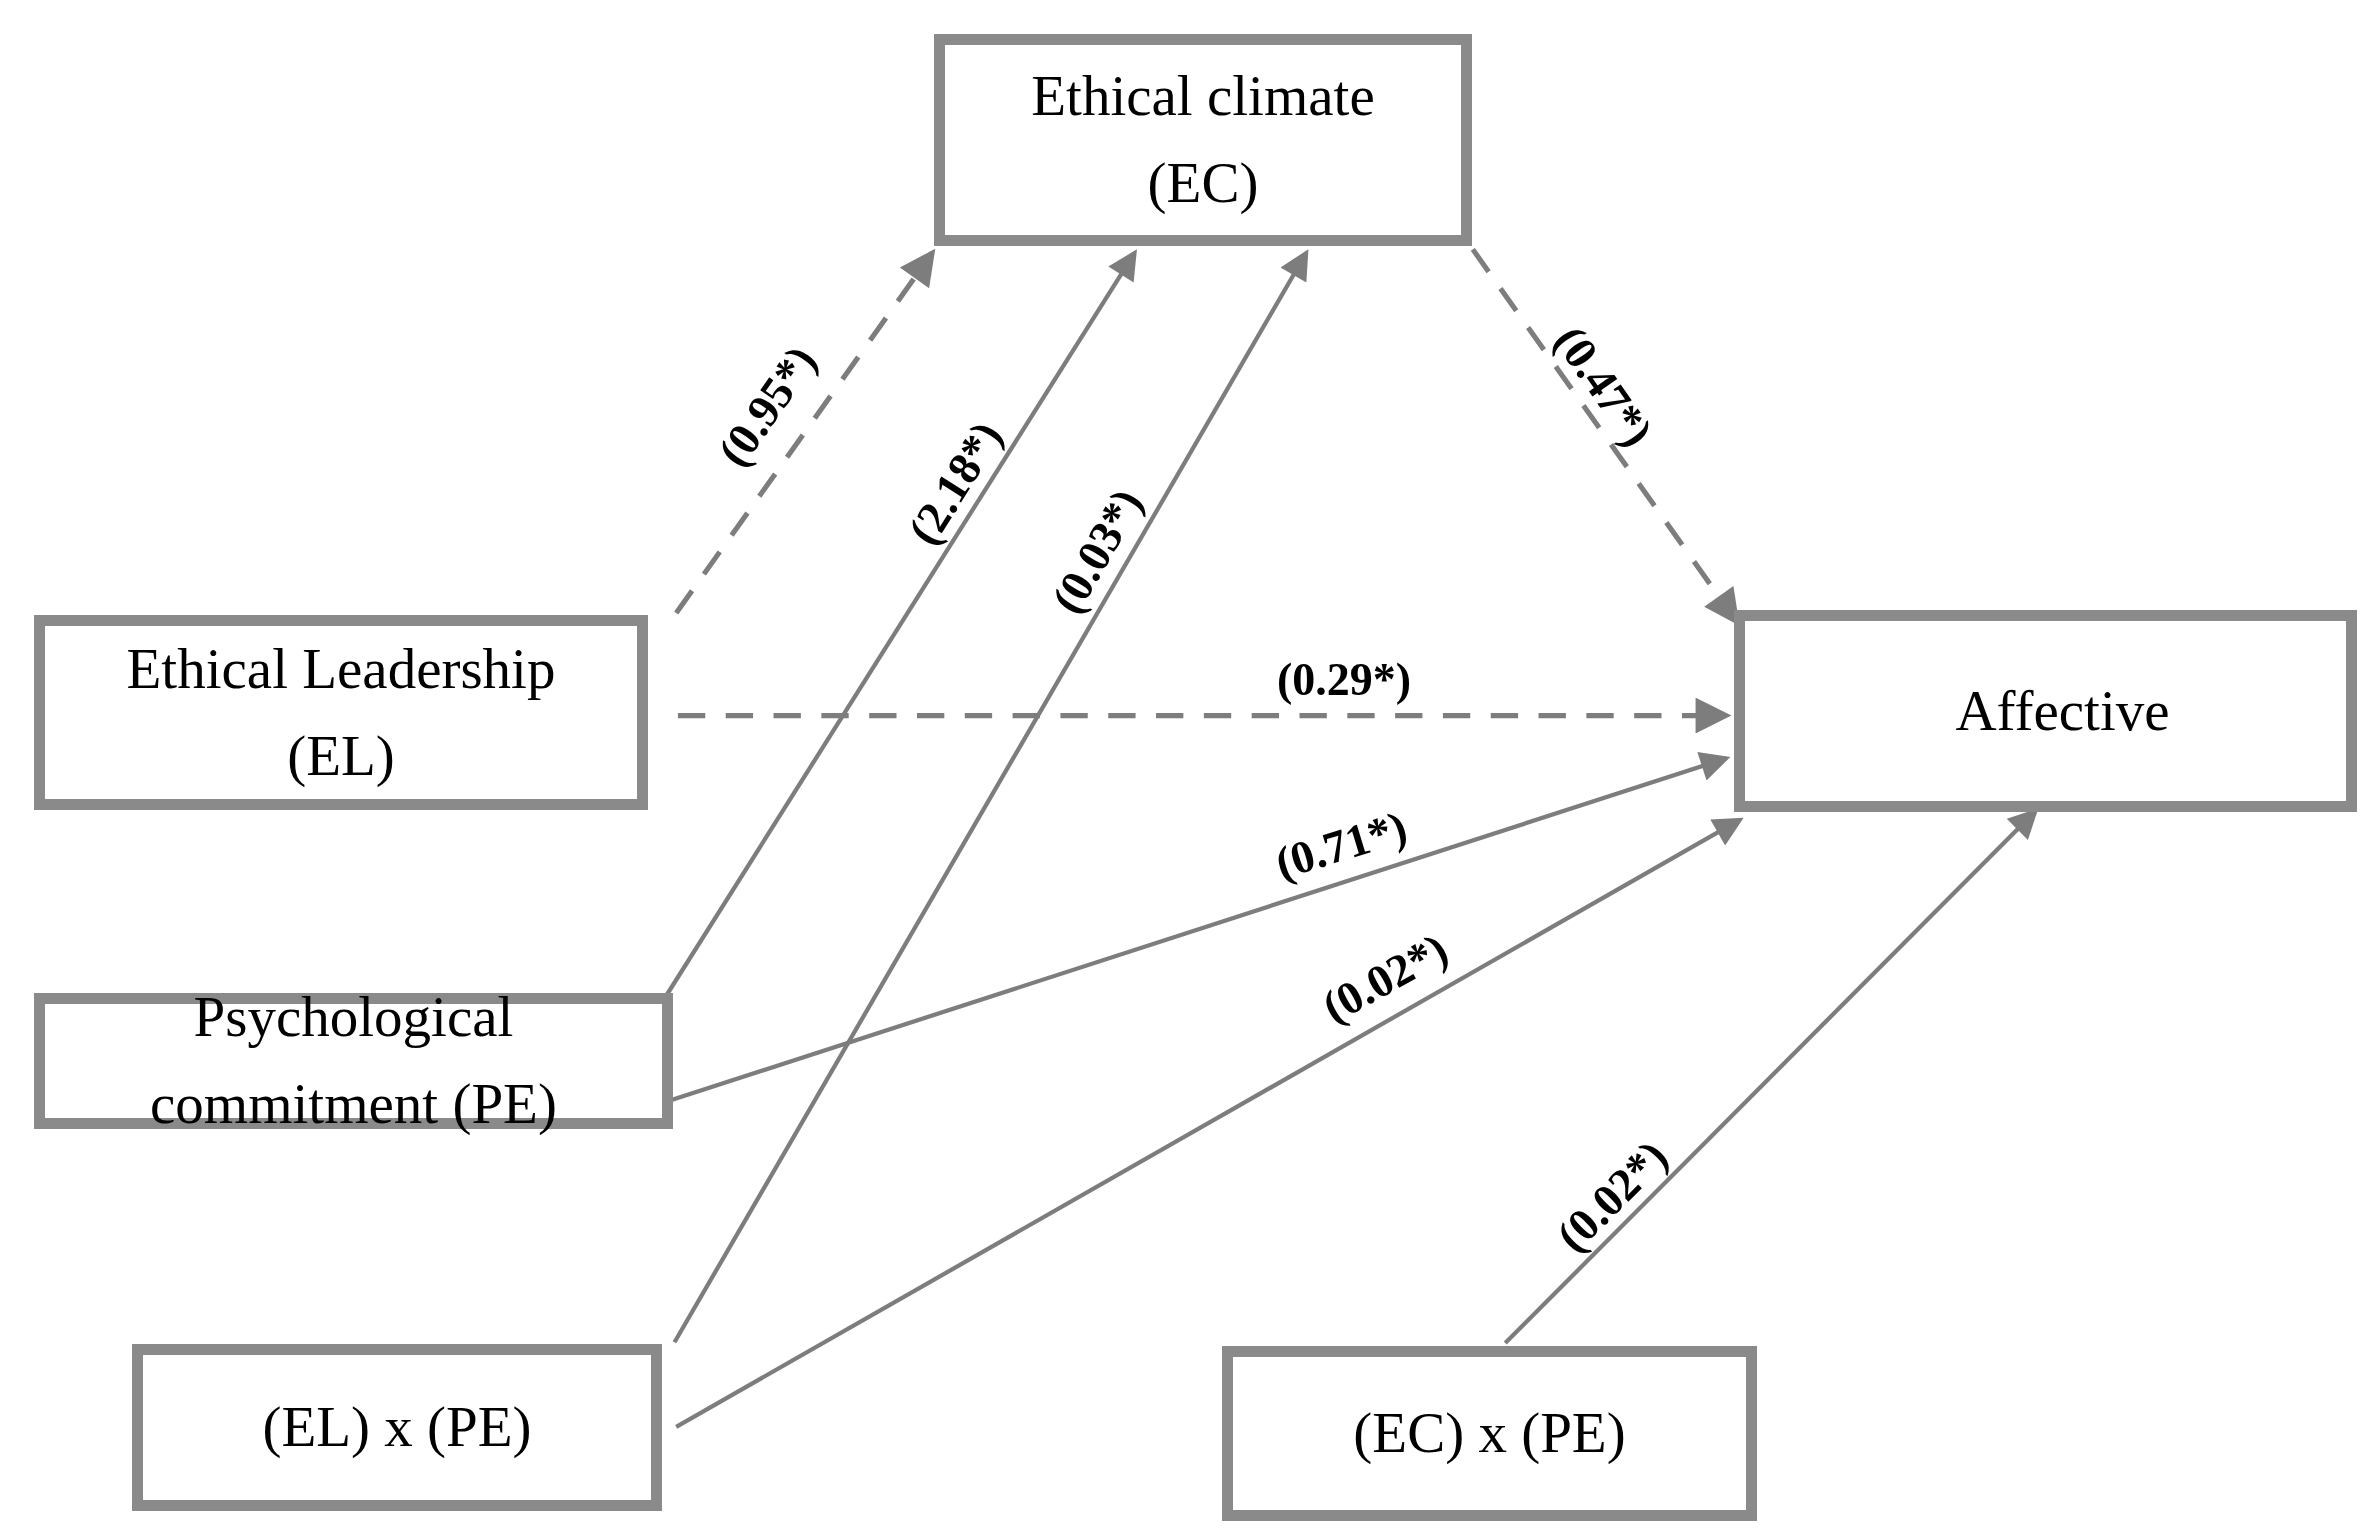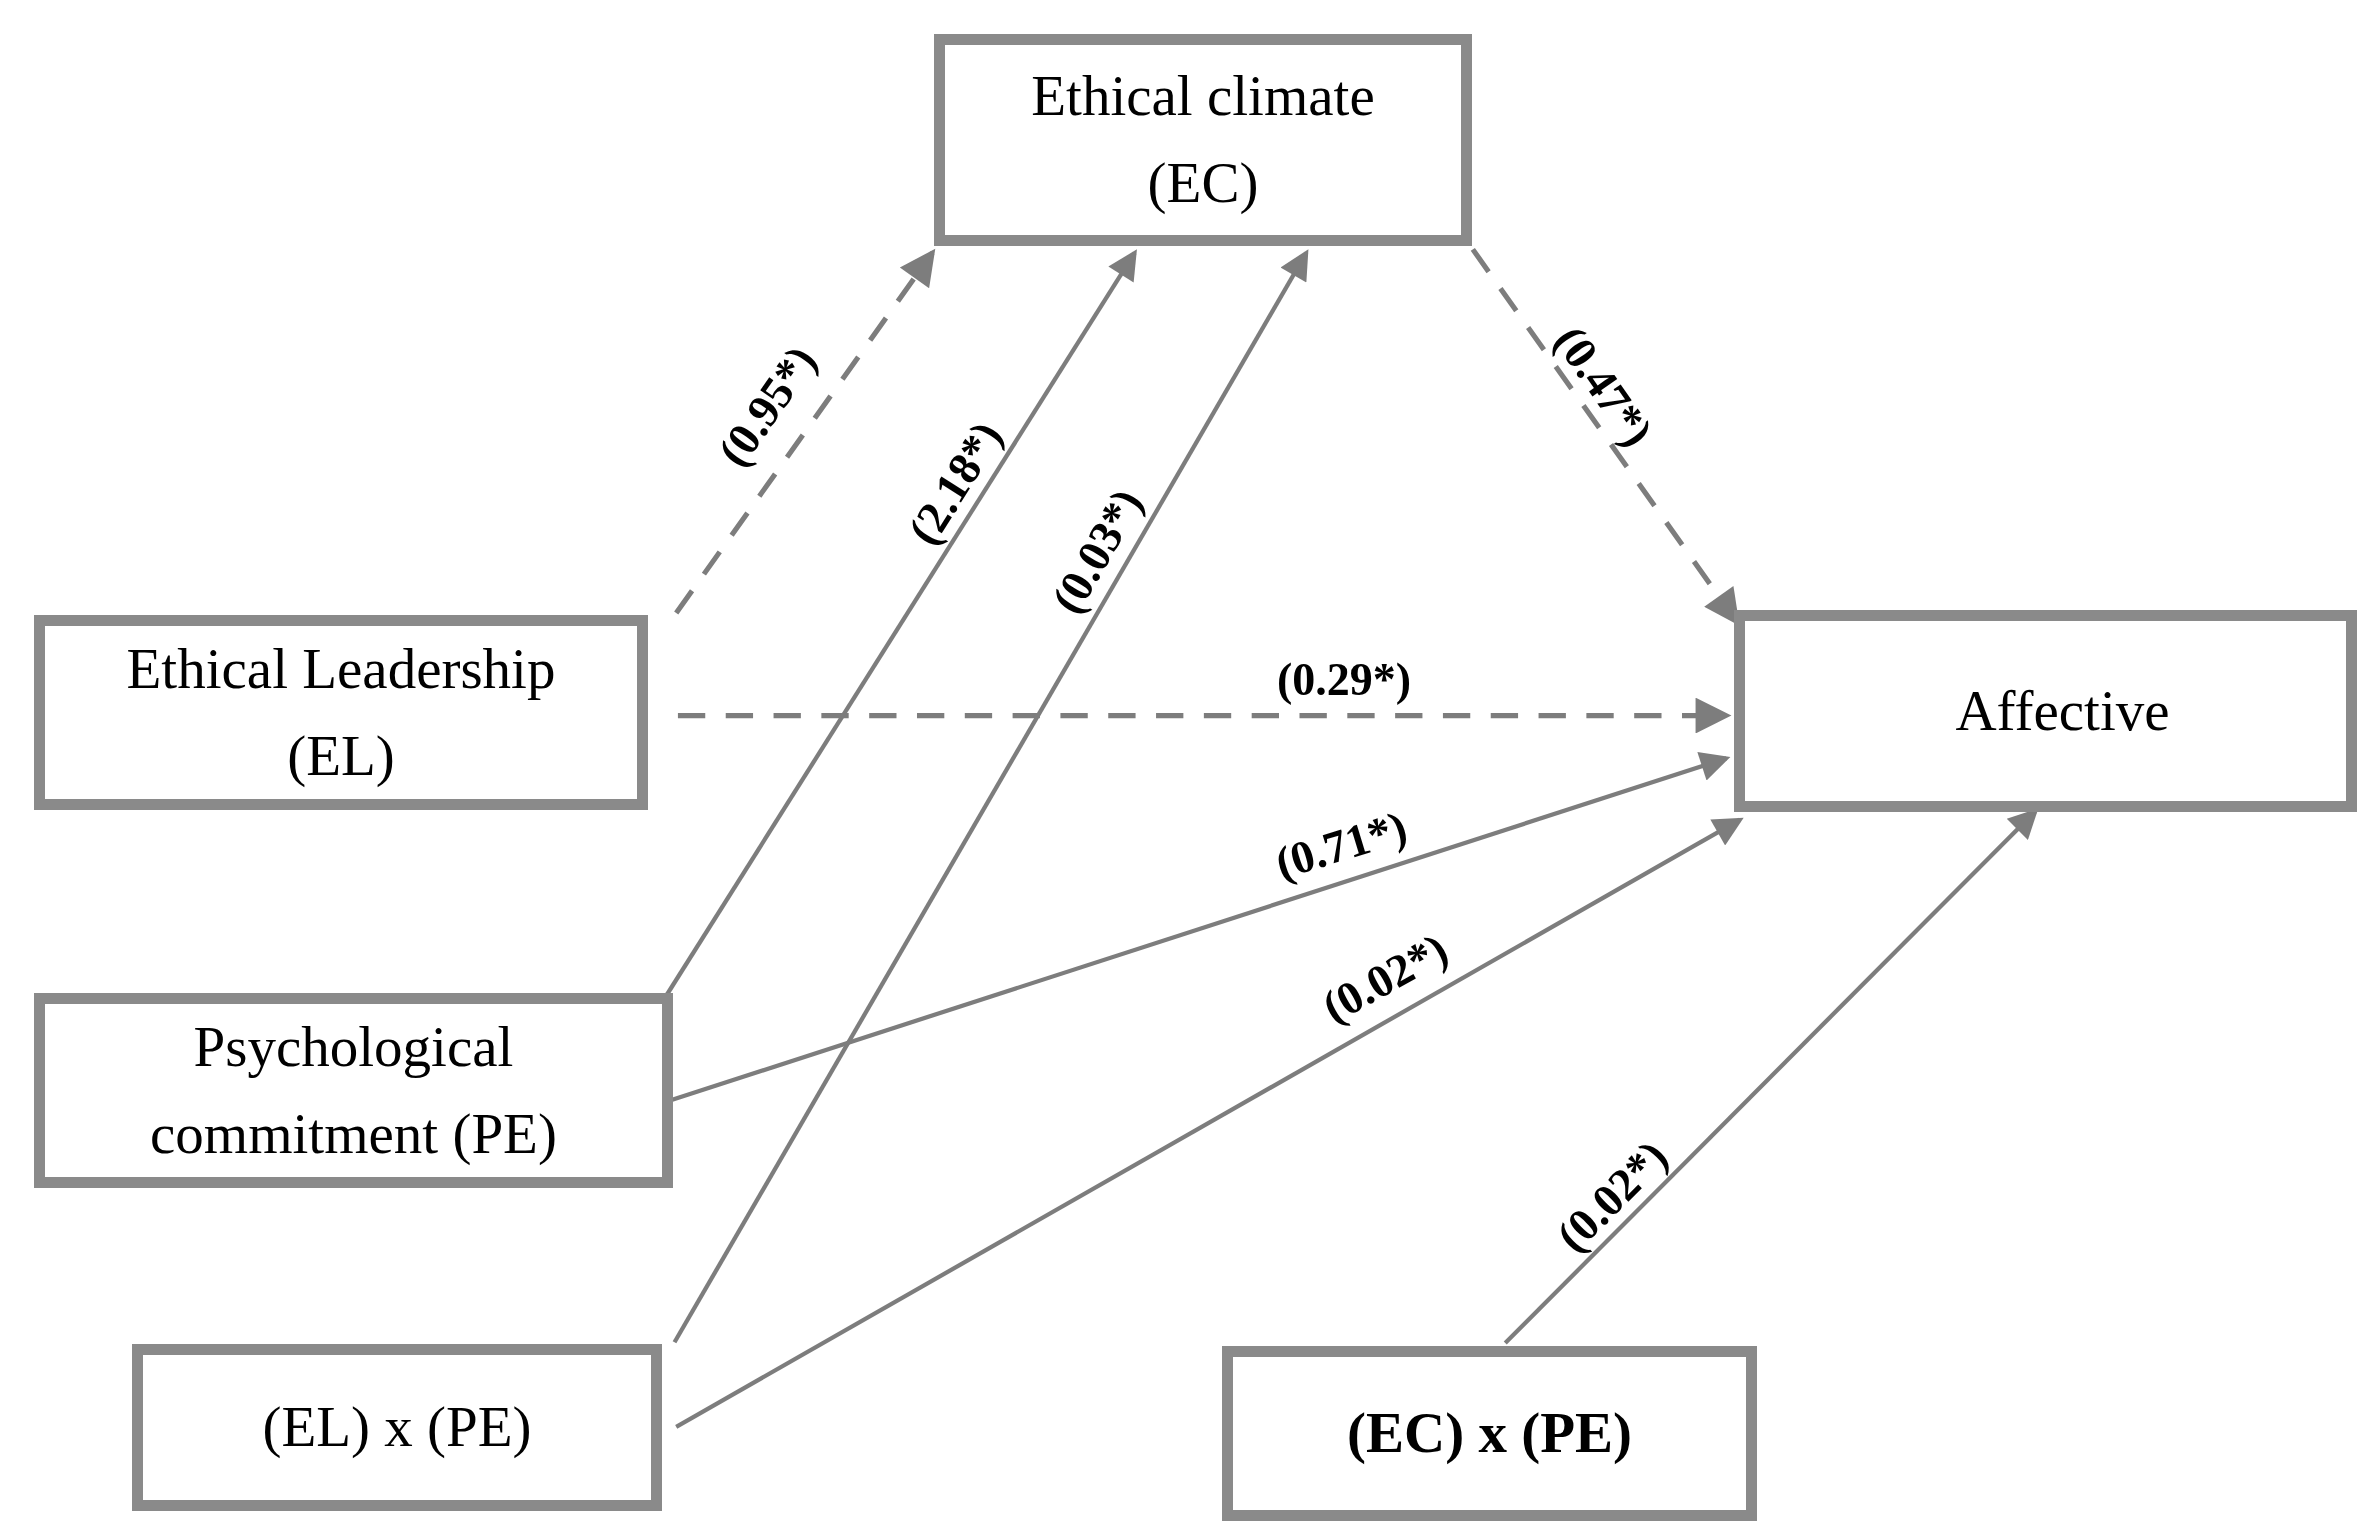--- a/index.html
+++ b/index.html
@@ -28,23 +28,23 @@
     align-items: center;
     justify-content: center;
     text-align: center;
     color: #000000;
     font-size: 57px;
     line-height: 1.52;
     white-space: nowrap;
   }
   .node-ec    { left: 934px; top: 34px;   width: 538px; height: 212px; }
   .node-el    { left: 34px;   top: 615px;  width: 614px; height: 195px; }
-  .node-pe    { left: 34px;   top: 993px; width: 639px; height: 195px; }
+  .node-pe    { left: 34px;   top: 993px; width: 639px; height: 136px; }
   .node-elxpe { left: 132px;  top: 1344px; width: 530px; height: 167px; }
-  .node-ecxpe { left: 1222px; top: 1346px; width: 535px; height: 175px; font-weight: bold; }
+  .node-ecxpe { left: 1222px; top: 1346px; width: 535px; height: 175px; }
   .node-ac    { left: 1734px; top: 610px;  width: 623px; height: 202px; padding-left: 34px; }
   .elabel {
     position: absolute;
     font-size: 46px;
     font-weight: bold;
     color: #000000;
     white-space: nowrap;
     transform: translate(-50%, -50%) rotate(var(--r, 0deg));
     transform-origin: center center;
   }

